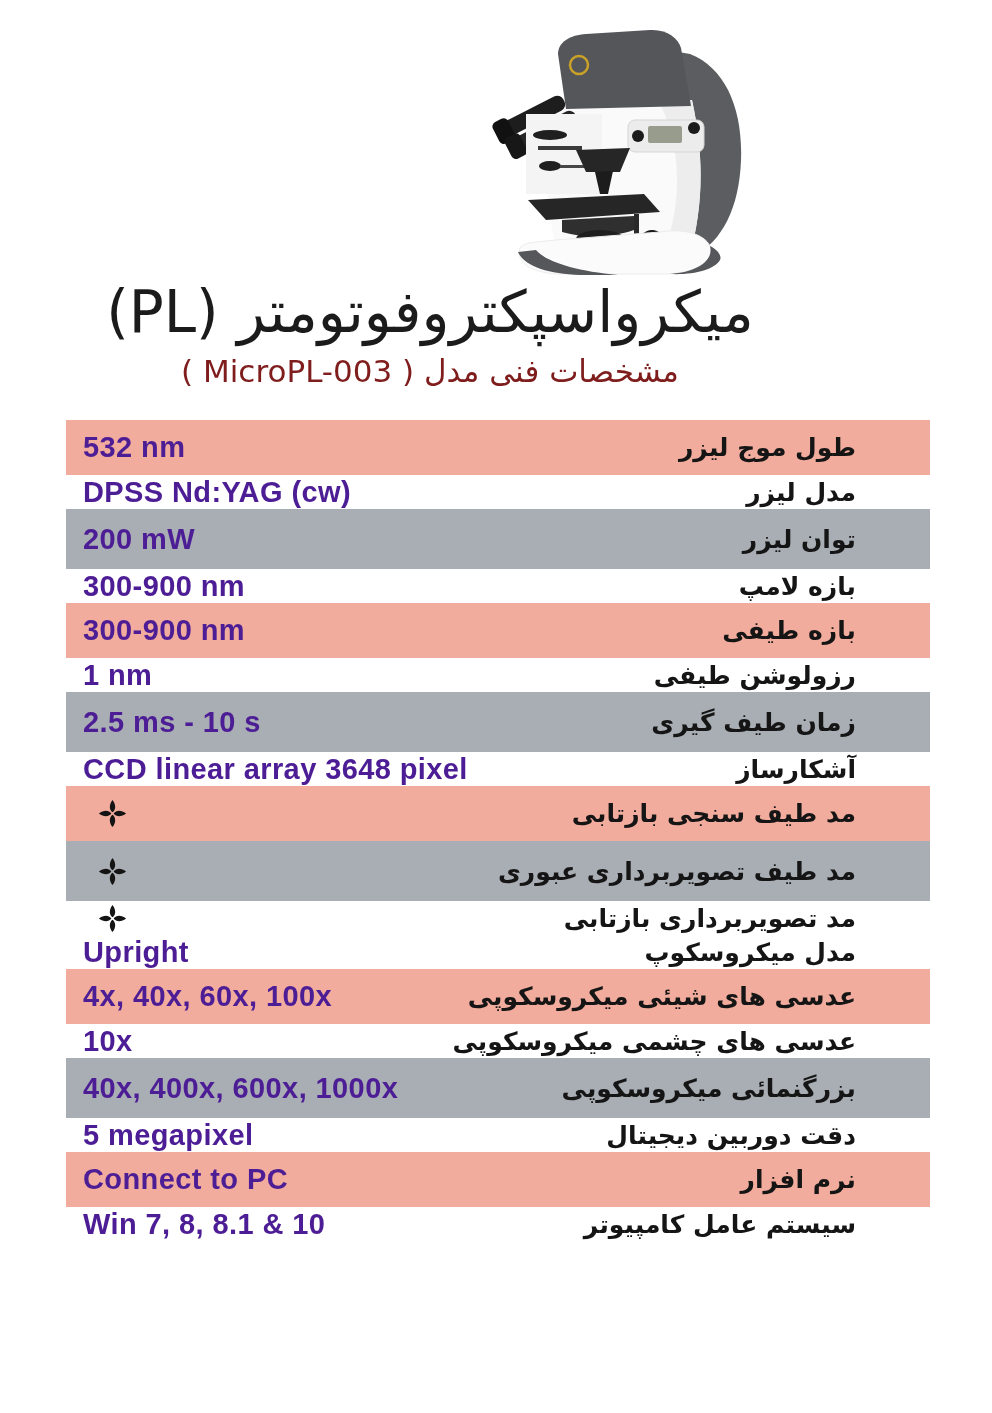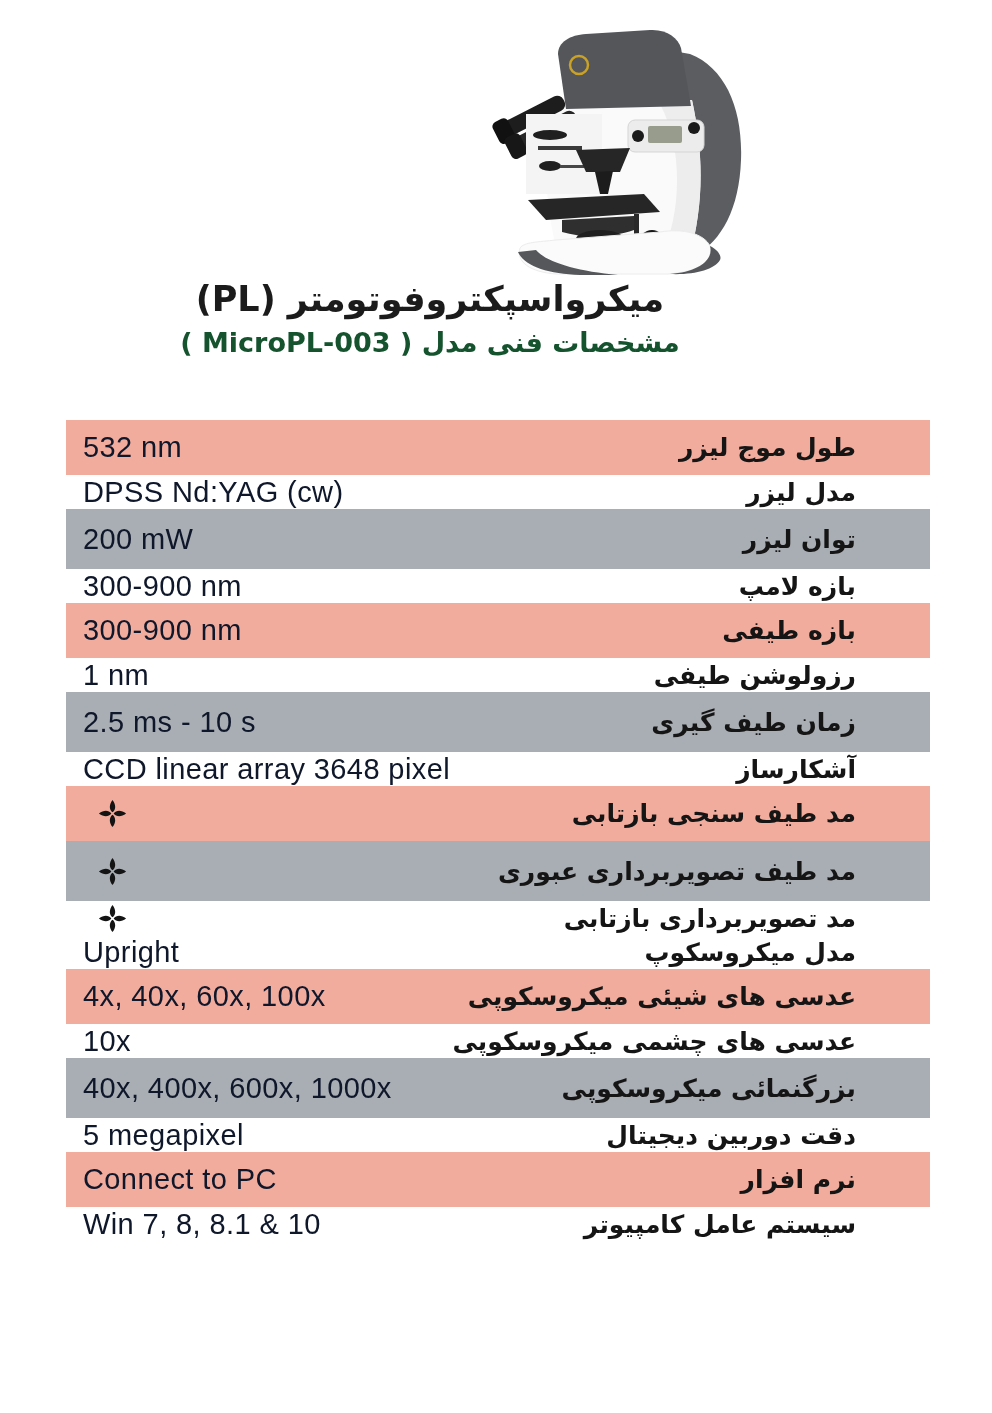--- a/index.html
+++ b/index.html
@@ -10,41 +10,42 @@
     font-family:"DejaVu Sans",sans-serif;
     overflow:hidden;
   }
   
   .title-block{
     position:absolute;top:280px;left:40px;width:780px;
     text-align:center;
   }
   .title{
     margin:0;
-    font-size:35px;font-weight:700;color:#1b1b1b;line-height:1.12;
+    font-size:58px;font-weight:400;color:#1b1b1b;line-height:1.12;
   }
   .subtitle{
     margin:8px 0 0 0;
-    font-size:27px;font-weight:700;color:#14532d;line-height:1.2;
+    font-size:31px;font-weight:400;color:#7f1d1d;line-height:1.2;
   }
   
   .spec-table{
     position:absolute;top:420px;left:66px;width:864px;
   }
   .row{
     display:flex;justify-content:space-between;align-items:center;
   }
   .row.tone-white{height:34px;background:transparent;}
   .row.tone-salmon{height:55px;background:#F2AC9D;}
   .row.tone-gray{height:60px;background:#A9AEB4;}
   .value{
     padding-left:17px;
     font-family:"Liberation Sans","DejaVu Sans",sans-serif;
-    font-size:29px;color:#0f172a;letter-spacing:.4px;
+    font-size:29px;color:#4c1d95;letter-spacing:.4px;
     white-space:nowrap;
+    font-weight:bold;
   }
   .label{
     direction:rtl;
     padding-right:74px;
     font-size:25px;font-weight:700;color:#151515;
     white-space:nowrap;
   }
   .icon-cell{display:flex;align-items:center;}
   .petal-icon{display:block;margin-left:14px;}
   

